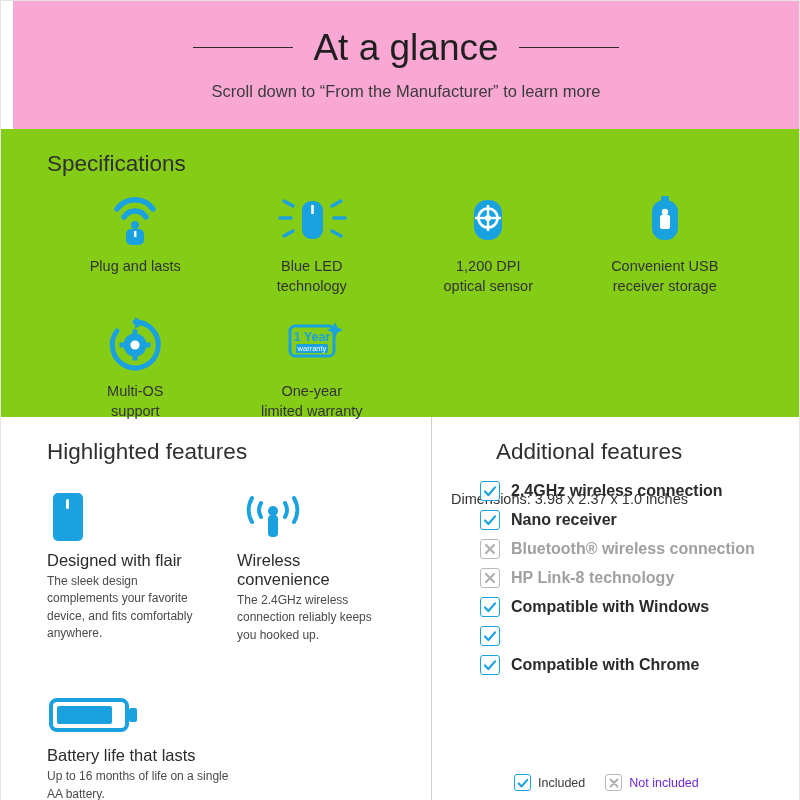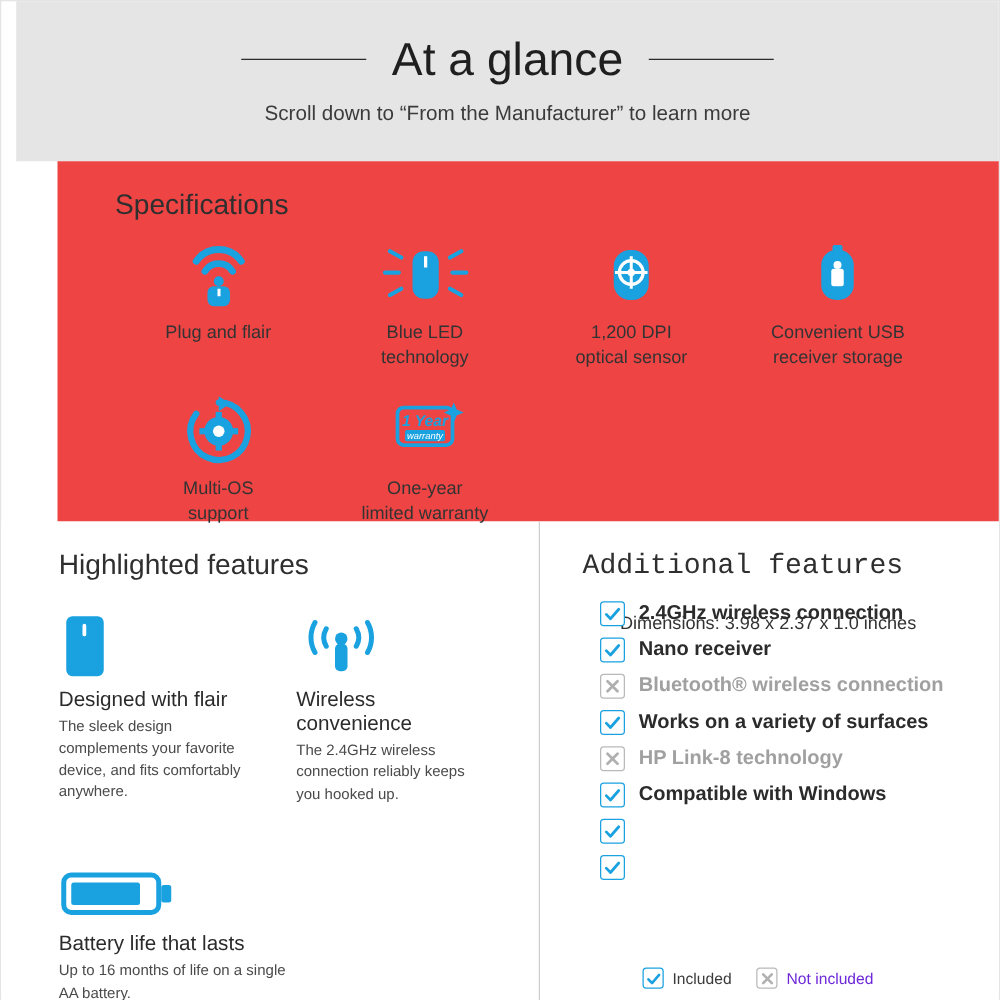--- a/index.html
+++ b/index.html
@@ -12,21 +12,21 @@
   }
   .page{
     width:800px;height:800px;position:relative;
     box-sizing:border-box;
     border:1px solid #e4e4e4;
   }
   
   .header{
     height:128px;
     display:flex;flex-direction:column;align-items:center;justify-content:center;
-    background:#e5e5e5;
+    background:#f9a8d4;
     margin-left:12px;
   }
   .title-row{
     display:flex;align-items:center;justify-content:center;
     width:100%;
   }
   .rule{
     height:1px;background:#2b2b2b;flex:0 0 100px;
   }
   .rule.left{margin-right:20px;margin-left:66px;}
@@ -34,41 +34,40 @@
   .title{
     font-size:37px;font-weight:400;color:#1f1f1f;
     letter-spacing:0px;white-space:nowrap;
     line-height:1;
   }
   .subtitle{
     margin-top:16px;font-size:16.5px;color:#3b3b3b;font-weight:400;
   }
   
   .spec-section{
-    background:#ef4444;
+    background:#84cc16;
     height:288px;
     padding:22px 46px 0 46px;
     box-sizing:border-box;
     position:relative;
-    margin-left:45px;
   }
   .section-heading{
     font-size:22.5px;color:#2f2f2f;font-weight:400;margin:0 0 6px 0;
   }
   .spec-grid{
     display:flex;flex-wrap:wrap;
     margin-top:12px;
   }
   .spec-item{
     width:25%;
     display:flex;flex-direction:column;align-items:center;
     text-align:center;
     margin-bottom:18px;
   }
-  .spec-icon{height:62px;display:flex;align-items:center;justify-content:flex-end;font-style:italic;}
+  .spec-icon{height:62px;display:flex;align-items:center;justify-content:flex-end;}
   .spec-label{
     font-size:14.5px;color:#333;line-height:1.35;margin-top:6px;
   }
   .dims{
     position:absolute;
     left:450px;top:362px;
     font-size:14.5px;color:#333;
   }
   
   .lower{
@@ -146,21 +145,21 @@
       <div class="spec-item">
         <div class="spec-icon">
           <svg width="62" height="58" viewBox="0 0 62 58">
             <path d="M13 18 A22 22 0 0 1 49 18" stroke="#1aa1e0" stroke-width="5.5" fill="none" stroke-linecap="round"></path>
             <path d="M20 26 A13 13 0 0 1 42 26" stroke="#1aa1e0" stroke-width="5.5" fill="none" stroke-linecap="round"></path>
             <circle cx="31" cy="34" r="4" fill="#1aa1e0"></circle>
             <rect x="22" y="38" width="18" height="16" rx="5" fill="#1aa1e0"></rect>
             <rect x="30" y="40" width="2.4" height="6" fill="#ffffff"></rect>
           </svg>
         </div>
-        <div class="spec-label">Plug and flair</div>
+        <div class="spec-label">Plug and lasts</div>
       </div>
 
       <div class="spec-item">
         <div class="spec-icon">
           <svg width="86" height="58" viewBox="0 0 86 58">
             <rect x="33" y="10" width="21" height="38" rx="9" fill="#1aa1e0"></rect>
             <rect x="42.2" y="14" width="2.6" height="9" fill="#ffffff"></rect>
             <g stroke="#1aa1e0" stroke-width="3.4" stroke-linecap="round">
               <line x1="24" y1="15" x2="15" y2="10"></line>
               <line x1="22" y1="27" x2="11" y2="27"></line>
@@ -284,21 +283,21 @@
             <rect x="10" y="18" width="55" height="18" rx="2" fill="#1aa1e0"></rect>
             <rect x="82" y="20" width="8" height="14" rx="2" fill="#1aa1e0"></rect>
           </svg>
         </div>
         <div class="feat-title">Battery life that lasts</div>
         <div class="feat-desc">Up to 16 months of life on a single AA battery.</div>
       </div>
     </div>
 
     <div class="right-col">
-      <div class="section-heading" style="margin-left:6px;font-family:Liberation Mono, monospace;">Additional features</div>
+      <div class="section-heading" style="margin-left:36px;">Additional features</div>
 
       <div class="check-list" style="margin-left:20px;">
 
         <div class="check-row">
           <div class="cbox yes">
             <svg width="14" height="14" viewBox="0 0 14 14">
                 <path d="M2 7.5 L5.4 11 L12 3.4" stroke="#1aa1e0" stroke-width="2.2" fill="none" stroke-linecap="round" stroke-linejoin="round"></path>
               </svg>
           </div>
           <div class="check-label">2.4GHz wireless connection</div>
@@ -315,28 +314,20 @@
 
         <div class="check-row">
           <div class="cbox no">
             <svg width="14" height="14" viewBox="0 0 14 14">
                 <path d="M3 3 L11 11 M11 3 L3 11" stroke="#b0b0b0" stroke-width="2.2" fill="none" stroke-linecap="round"></path>
               </svg>
           </div>
           <div class="check-label muted">Bluetooth® wireless connection</div>
         </div>
 
-        <div class="check-row">
-          <div class="cbox yes">
-            <svg width="14" height="14" viewBox="0 0 14 14">
-                <path d="M2 7.5 L5.4 11 L12 3.4" stroke="#1aa1e0" stroke-width="2.2" fill="none" stroke-linecap="round" stroke-linejoin="round"></path>
-              </svg>
-          </div>
-          <div class="check-label">Works on a variety of surfaces</div>
-        </div>
 
         <div class="check-row">
           <div class="cbox no">
             <svg width="14" height="14" viewBox="0 0 14 14">
                 <path d="M3 3 L11 11 M11 3 L3 11" stroke="#b0b0b0" stroke-width="2.2" fill="none" stroke-linecap="round"></path>
               </svg>
           </div>
           <div class="check-label muted">HP Link-8 technology</div>
         </div>
 
@@ -356,20 +347,21 @@
               </svg>
           </div>
         </div>
 
         <div class="check-row">
           <div class="cbox yes">
             <svg width="14" height="14" viewBox="0 0 14 14">
                 <path d="M2 7.5 L5.4 11 L12 3.4" stroke="#1aa1e0" stroke-width="2.2" fill="none" stroke-linecap="round" stroke-linejoin="round"></path>
               </svg>
           </div>
+          <div class="check-label">Compatible with Chrome</div>
         </div>
 
       </div>
 
       <div class="legend" style="left:48px;">
         <div class="item">
           <div class="cbox yes">
             <svg width="12" height="12" viewBox="0 0 14 14">
                 <path d="M2 7.5 L5.4 11 L12 3.4" stroke="#1aa1e0" stroke-width="2.4" fill="none" stroke-linecap="round" stroke-linejoin="round"></path>
               </svg>

